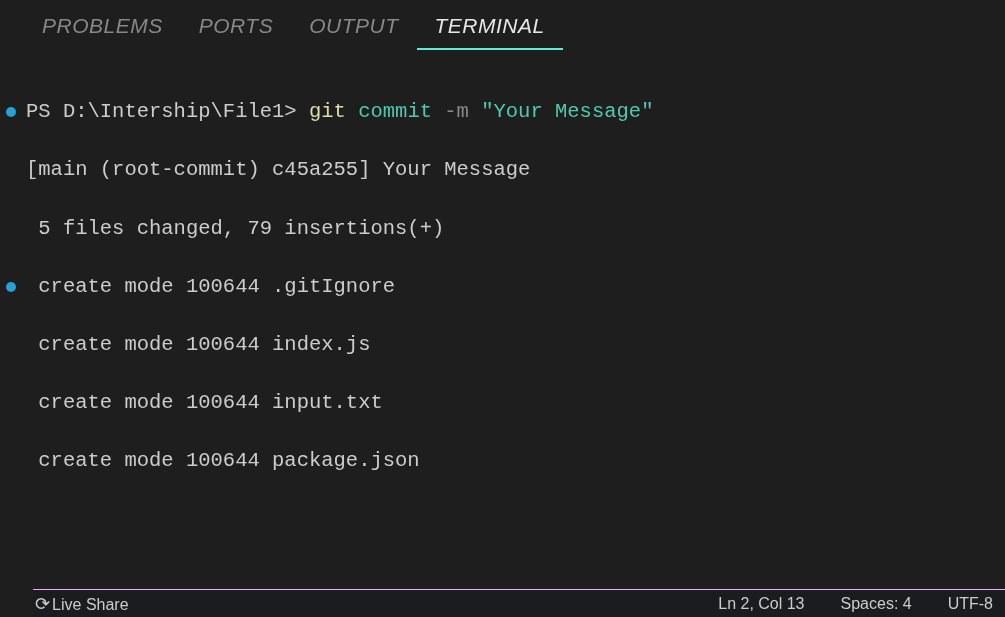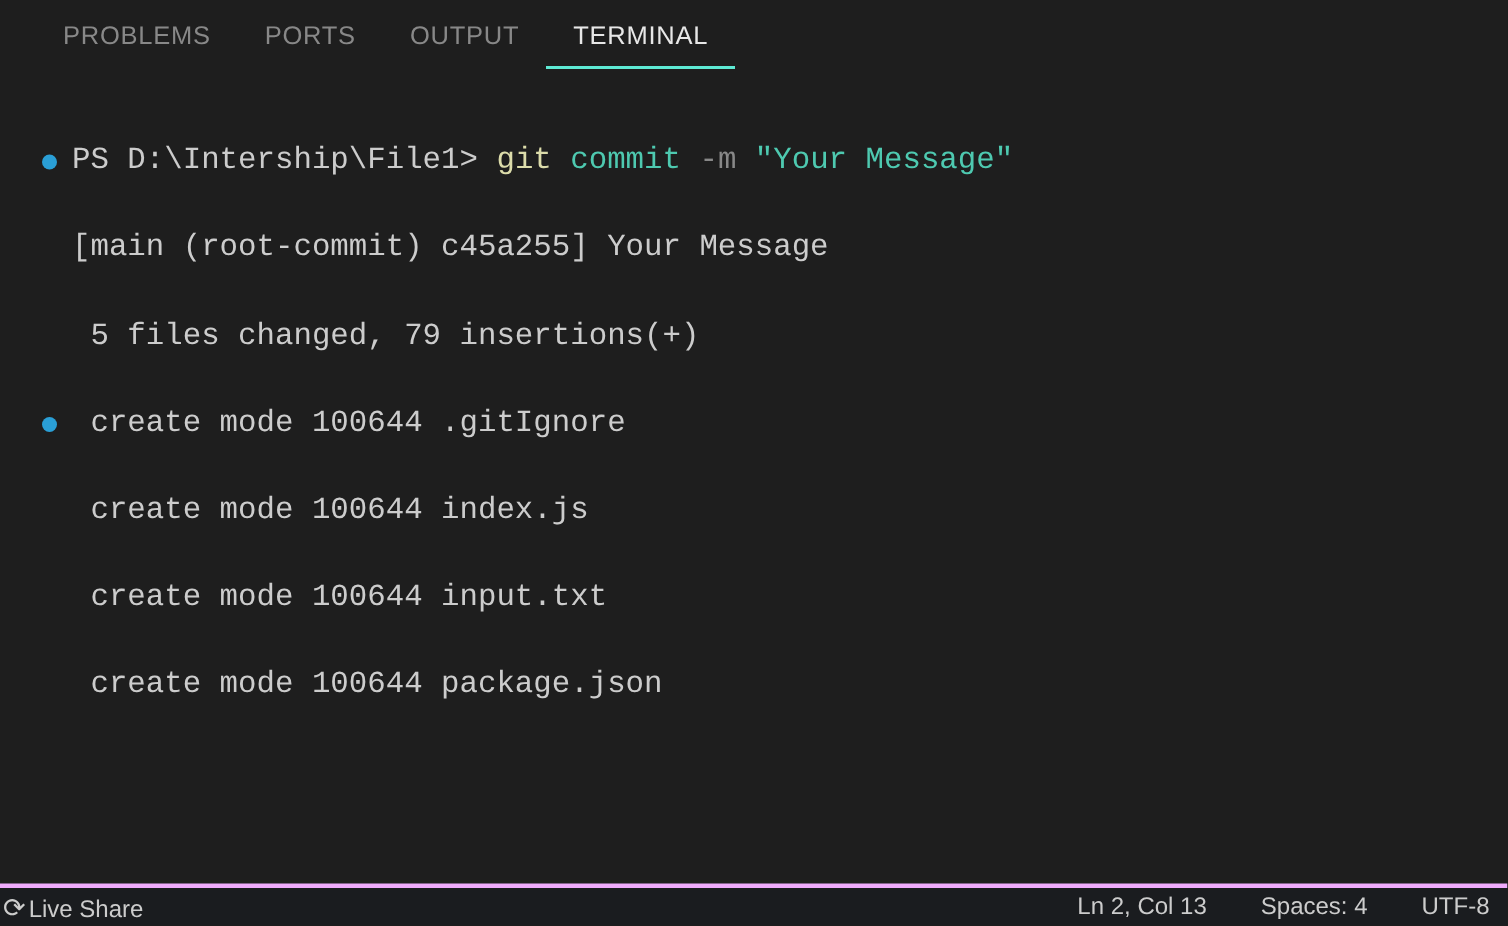--- a/index.html
+++ b/index.html
@@ -18,39 +18,39 @@
       flex-direction: column;
     }
     .panel-tabs {
       display: flex;
       gap: 0;
       padding: 14px 0 0 24px;
       background: #1e1e1e;
     }
     .panel-tab {
       color: #888;
-      font-size: 17px;
+      font-size: 21px;
       font-family: -apple-system, "Segoe UI", sans-serif;
       padding: 0 18px 10px 18px;
       cursor: pointer;
       letter-spacing: 0.5px;
+      font-style: italic;
     }
     .panel-tab.active {
       color: #e7e7e7;
       border-bottom: 2px solid #5eead4;
     }
     .terminal-body {
       flex: 1;
       padding: 18px 2px 0 26px;
       font-size: 20.5px;
       line-height: 1.42;
       white-space: pre;
       font-family: Consolas, "Courier New", monospace;
       overflow: hidden;
-      margin-left: 22px;
     }
     .line {
       position: relative;
     }
     .dot {
       position: absolute;
       left: -20px;
       top: 10px;
       width: 10px;
       height: 10px;
@@ -62,26 +62,27 @@
     .prompt { color: #cccccc; }
     .cmd-git { color: #dcdcaa; }
     .cmd-arg { color: #4ec9b0; }
     .flag { color: #888; }
     .string { color: #4ec9b0; }
     .status-bar {
       display: flex;
       justify-content: space-between;
       align-items: center;
       background: #1a1c1f;
-      border-top: 3px solid #f0abfc;
+      border-top: 1px solid #f0abfc;
       height: 28px;
       font-family: -apple-system, "Segoe UI", sans-serif;
       font-size: 16px;
       color: #cccccc;
       padding: 0 12px 0 2px;
+      margin-left: 33px;
     }
     .status-left {
       display: flex;
       align-items: center;
       gap: 6px;
     }
     .status-right {
       display: flex;
       gap: 36px;
       align-items: center;

